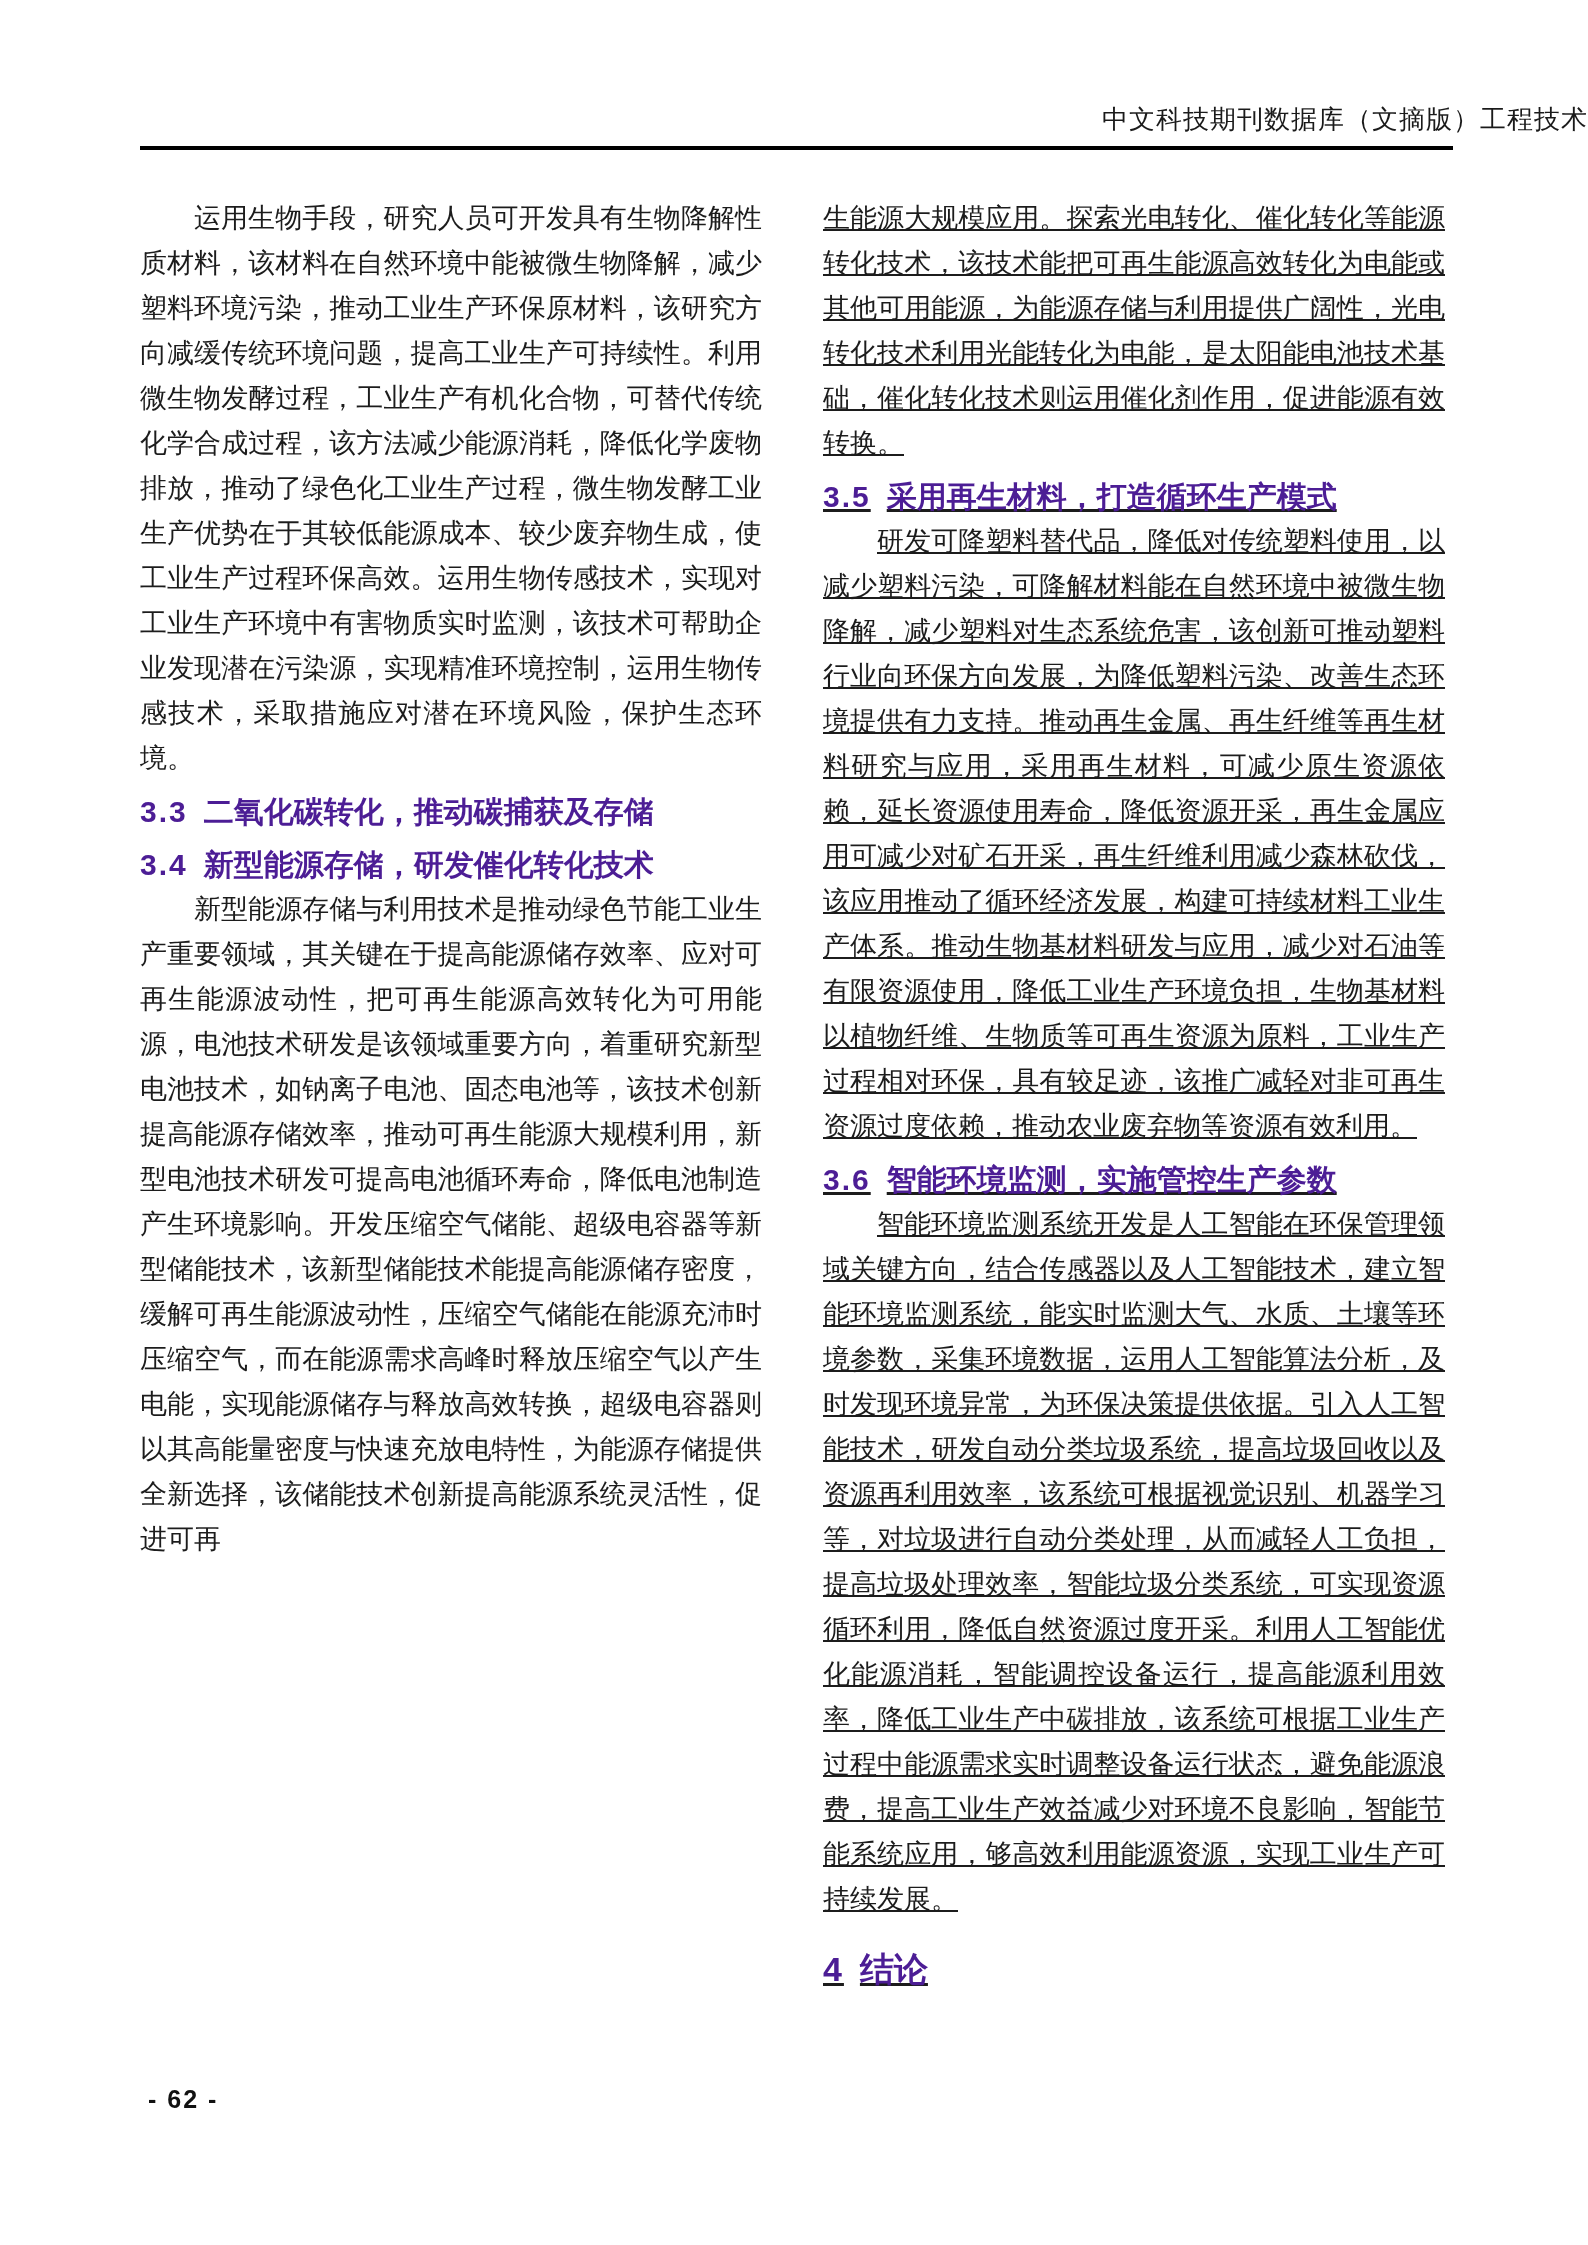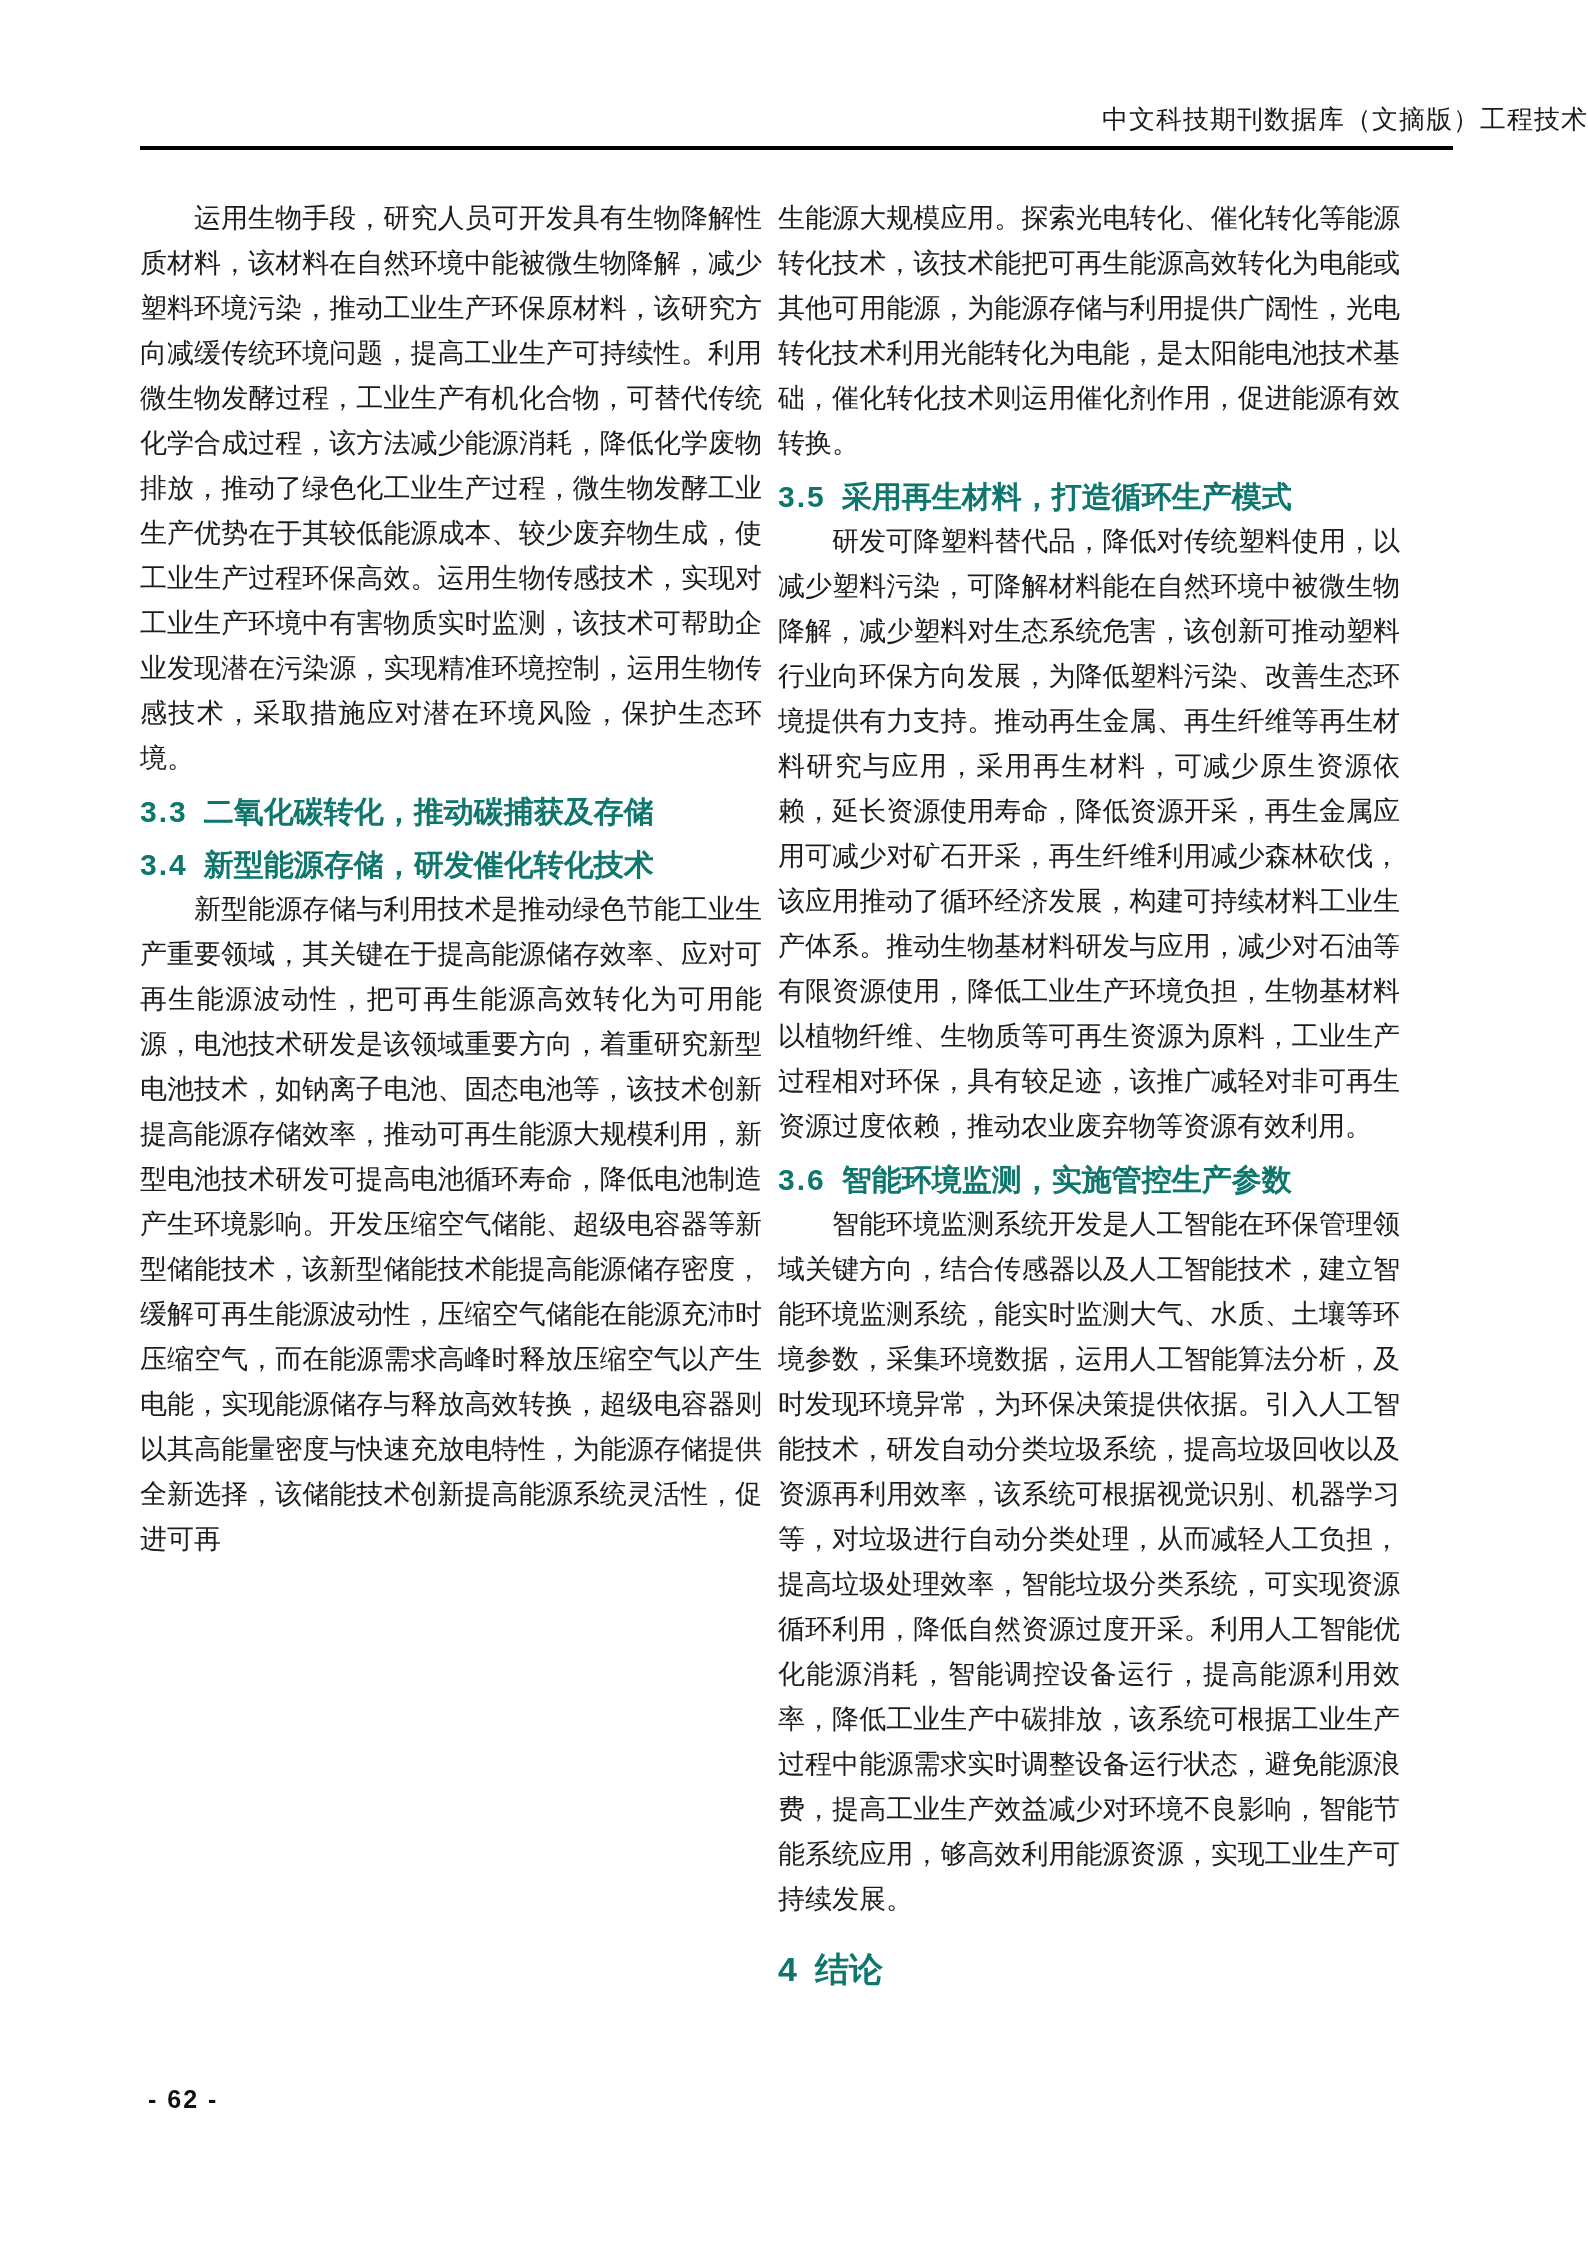--- a/index.html
+++ b/index.html
@@ -24,32 +24,32 @@
     width:1313px;height:4px;
     background:#000000;
   }
   .col{
     position:absolute;top:196px;width:622px;
     font-size:27px;line-height:45px;
     text-align:justify;
     color:#1c1c1c;
   }
   .col-left{left:140px;}
-  .col-right{left:778px;}
+  .col-right{left:823px;text-decoration:underline;}
   .col p{
     margin:0;
     text-indent:2em;
   }
   .col p.no-indent{text-indent:0;}
   .sec-heading{
     margin:8px 0 0 0;
     font-family:"Liberation Sans","DejaVu Sans",sans-serif;
     font-weight:bold;
     font-size:30px;line-height:45px;
-    color:#0f766e;
+    color:#4c1d95;
     text-indent:0;
     text-align:left;
     white-space:nowrap;
   }
   .sec-heading .sec-num{
     font-weight:bold;
     letter-spacing:2px;
     margin-right:16px;
   }
   .sec-heading-major{

